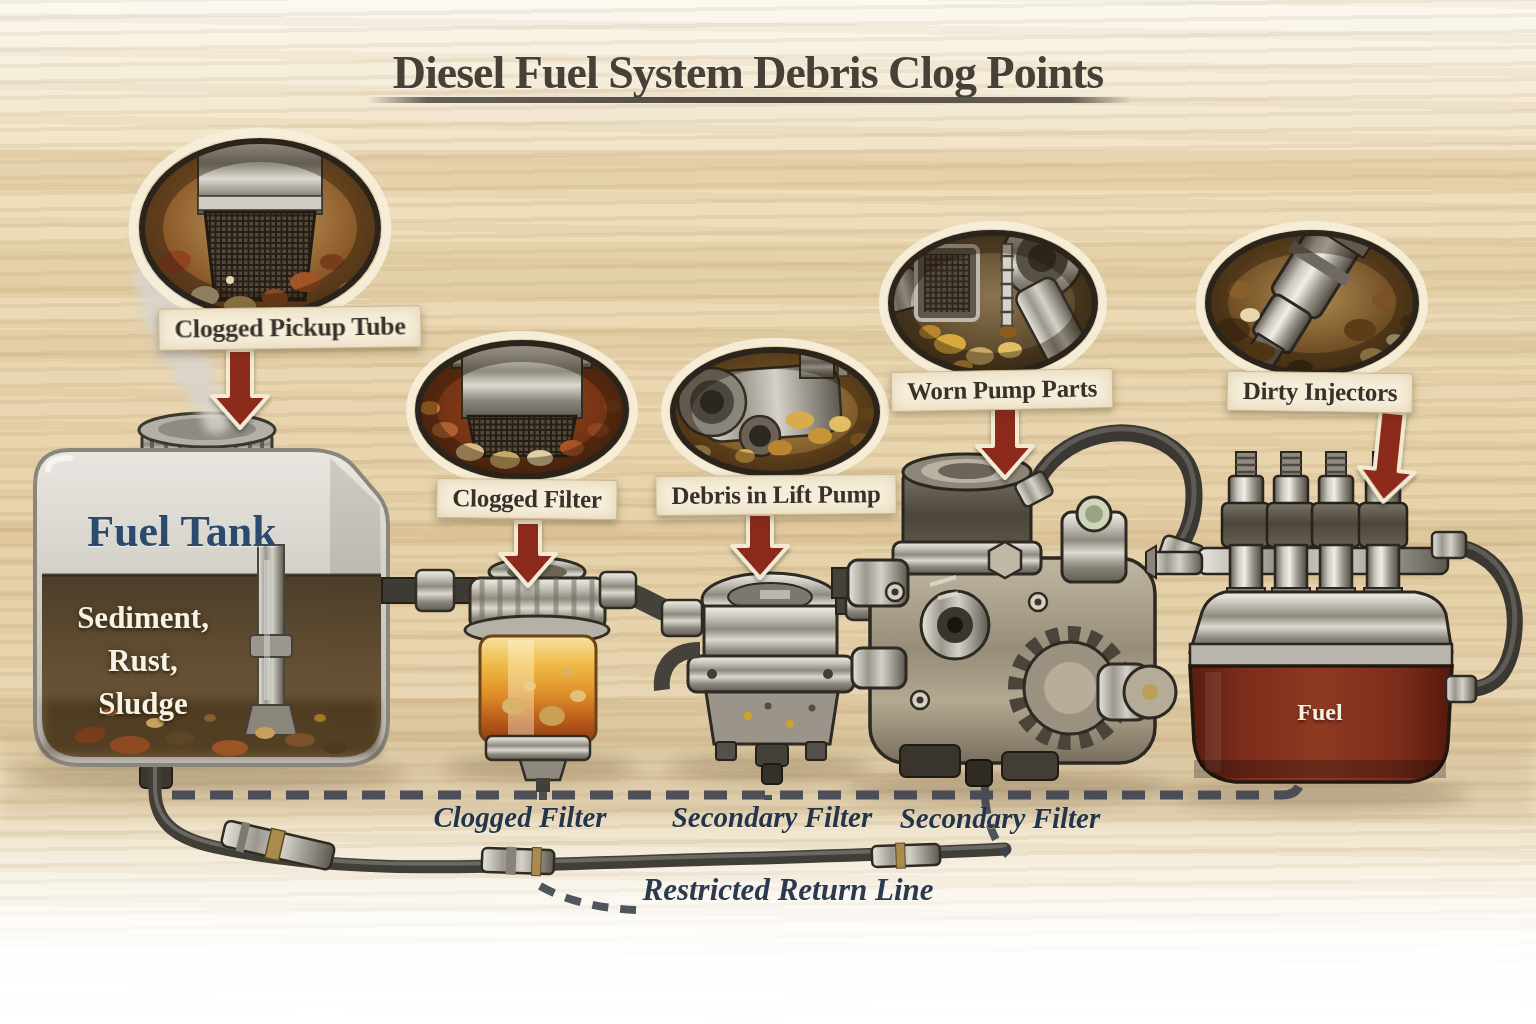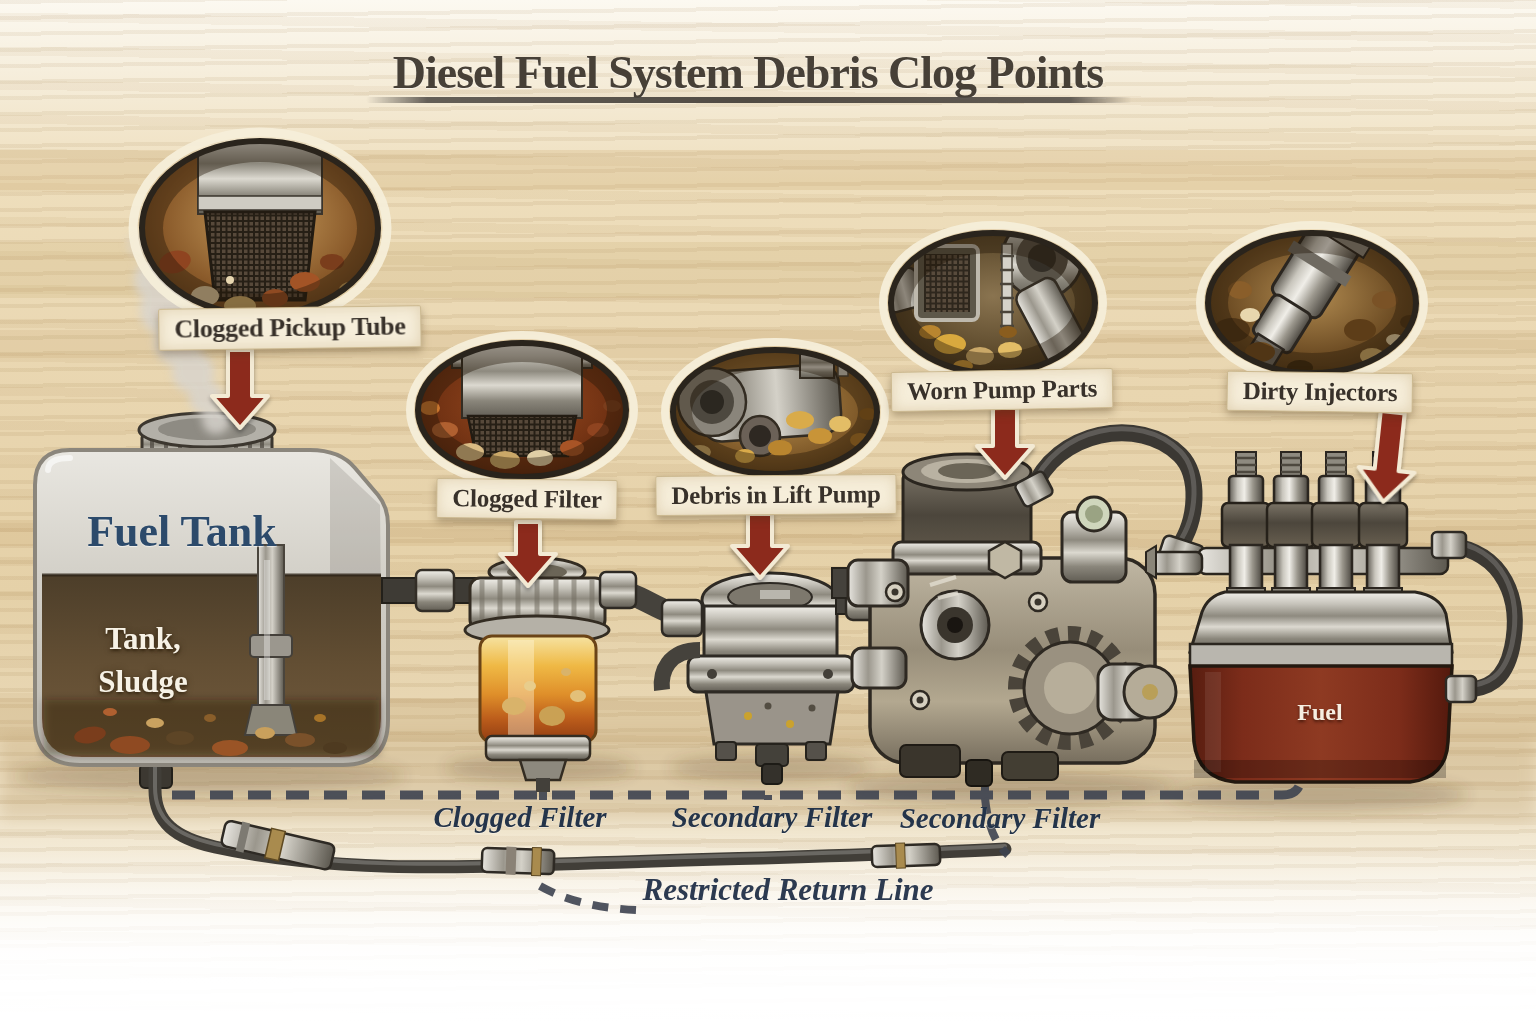--- a/index.html
+++ b/index.html
@@ -589,21 +589,22 @@
   <div class="title-underline"></div>
 
   <div class="banner b1">Clogged Pickup Tube</div>
   <div class="banner b2">Clogged Filter</div>
   <div class="banner b3">Debris in Lift Pump</div>
   <div class="banner b4">Worn Pump Parts</div>
   <div class="banner b5">Dirty Injectors</div>
 
   <div class="txt tank-title">Fuel Tank</div>
   <div class="txt tank-contents">
-    <span>Tank,</span>
+    <span>Sediment,</span>
+    <span>Rust,</span>
     <span>Sludge</span>
   </div>
 
   <div class="txt inj-box-label">
     <span>Fuel</span>
   </div>
 
   <div class="flow-label fl1">Clogged Filter</div>
   <div class="flow-label fl2">Secondary Filter</div>
   <div class="flow-label fl3">Secondary Filter</div>

